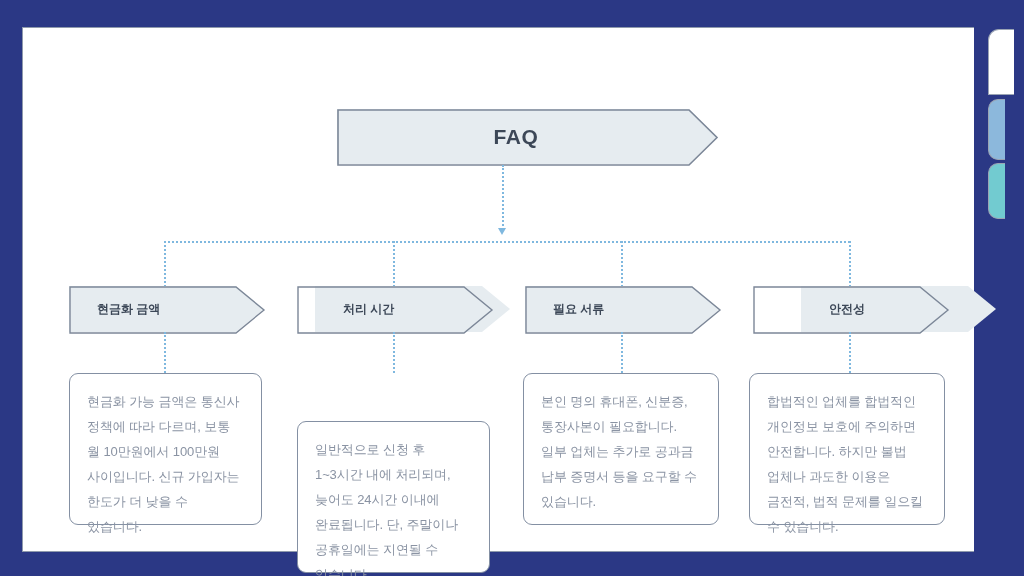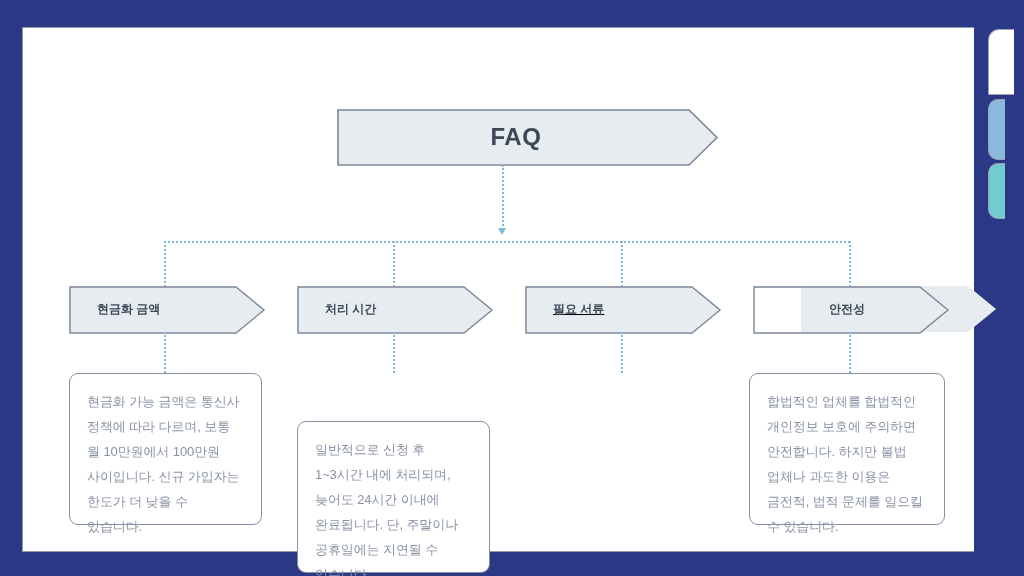--- a/index.html
+++ b/index.html
@@ -64,21 +64,21 @@
     position: absolute;
     pointer-events: none;
   }
   .ribbon-border svg { display: block; overflow: visible; }
 
   .faq-banner {
     left: 314px; top: 81px; width: 380px; height: 55px;
     justify-content: center;
   }
   .faq-banner .ribbon-label {
-    font-size: 24px;
+    font-size: 21px;
     font-weight: bold;
     color: #3C4757;
     letter-spacing: 0.6px;
     margin-right: 22px;
   }
 
   .cat-ribbon {
     top: 258px; width: 195px; height: 46px;
     justify-content: flex-start;
   }
@@ -159,30 +159,30 @@
 
   <div class="ribbon cat-ribbon" style="left:46px;">
     <span class="ribbon-label">현금화 금액</span>
   </div>
   <div class="ribbon-border" style="left:46px; top:258px;">
     <svg width="197" height="48" viewBox="0 0 197 48">
       <path d="M1 1 L167 1 L195 24 L167 47 L1 47 Z" fill="none" stroke="#7C8798" stroke-width="1.4"></path>
     </svg>
   </div>
 
-  <div class="ribbon cat-ribbon" style="left:274px;align-items:center;">
+  <div class="ribbon cat-ribbon" style="left:292px;align-items:center;">
     <span class="ribbon-label">처리 시간</span>
   </div>
   <div class="ribbon-border" style="left:274px; top:258px;">
     <svg width="197" height="48" viewBox="0 0 197 48">
       <path d="M1 1 L167 1 L195 24 L167 47 L1 47 Z" fill="none" stroke="#7C8798" stroke-width="1.4"></path>
     </svg>
   </div>
 
-  <div class="ribbon cat-ribbon" style="left:502px;text-decoration:underline;">
+  <div class="ribbon cat-ribbon" style="left:502px;">
     <span class="ribbon-label">필요 서류</span>
   </div>
   <div class="ribbon-border" style="left:502px; top:258px;">
     <svg width="197" height="48" viewBox="0 0 197 48">
       <path d="M1 1 L167 1 L195 24 L167 47 L1 47 Z" fill="none" stroke="#7C8798" stroke-width="1.4"></path>
     </svg>
   </div>
 
   <div class="ribbon cat-ribbon" style="left:730px;margin-left:48px;">
     <span class="ribbon-label">안전성</span>
@@ -197,17 +197,20 @@
   <div class="dot-v" style="left:370px; top:304px; height:41px;"></div>
   <div class="dot-v" style="left:598px; top:304px; height:41px;"></div>
   <div class="dot-v" style="left:826px; top:304px; height:41px;"></div>
 
   <div class="detail-card" style="left:46px;">
     <span class="body-text">현금화 가능 금액은 통신사 정책에 따라 다르며, 보통 월 10만원에서 100만원 사이입니다. 신규 가입자는 한도가 더 낮을 수 있습니다.</span>
   </div>
   <div class="detail-card" style="left:274px;margin-top:48px;">
     <span class="body-text">일반적으로 신청 후 1~3시간 내에 처리되며, 늦어도 24시간 이내에 완료됩니다. 단, 주말이나 공휴일에는 지연될 수 있습니다.</span>
   </div>
+  <div class="detail-card wide" style="left:500px;">
+    <span class="body-text">본인 명의 휴대폰, 신분증, 통장사본이 필요합니다. 일부 업체는 추가로 공과금 납부 증명서 등을 요구할 수 있습니다.</span>
+  </div>
   <div class="detail-card wide" style="left:726px;">
     <span class="body-text">합법적인 업체를 합법적인 개인정보 보호에 주의하면 안전합니다. 하지만 불법 업체나 과도한 이용은 금전적, 법적 문제를 일으킬 수 있습니다.</span>
   </div>
 
 </div>
 
 </body></html>

